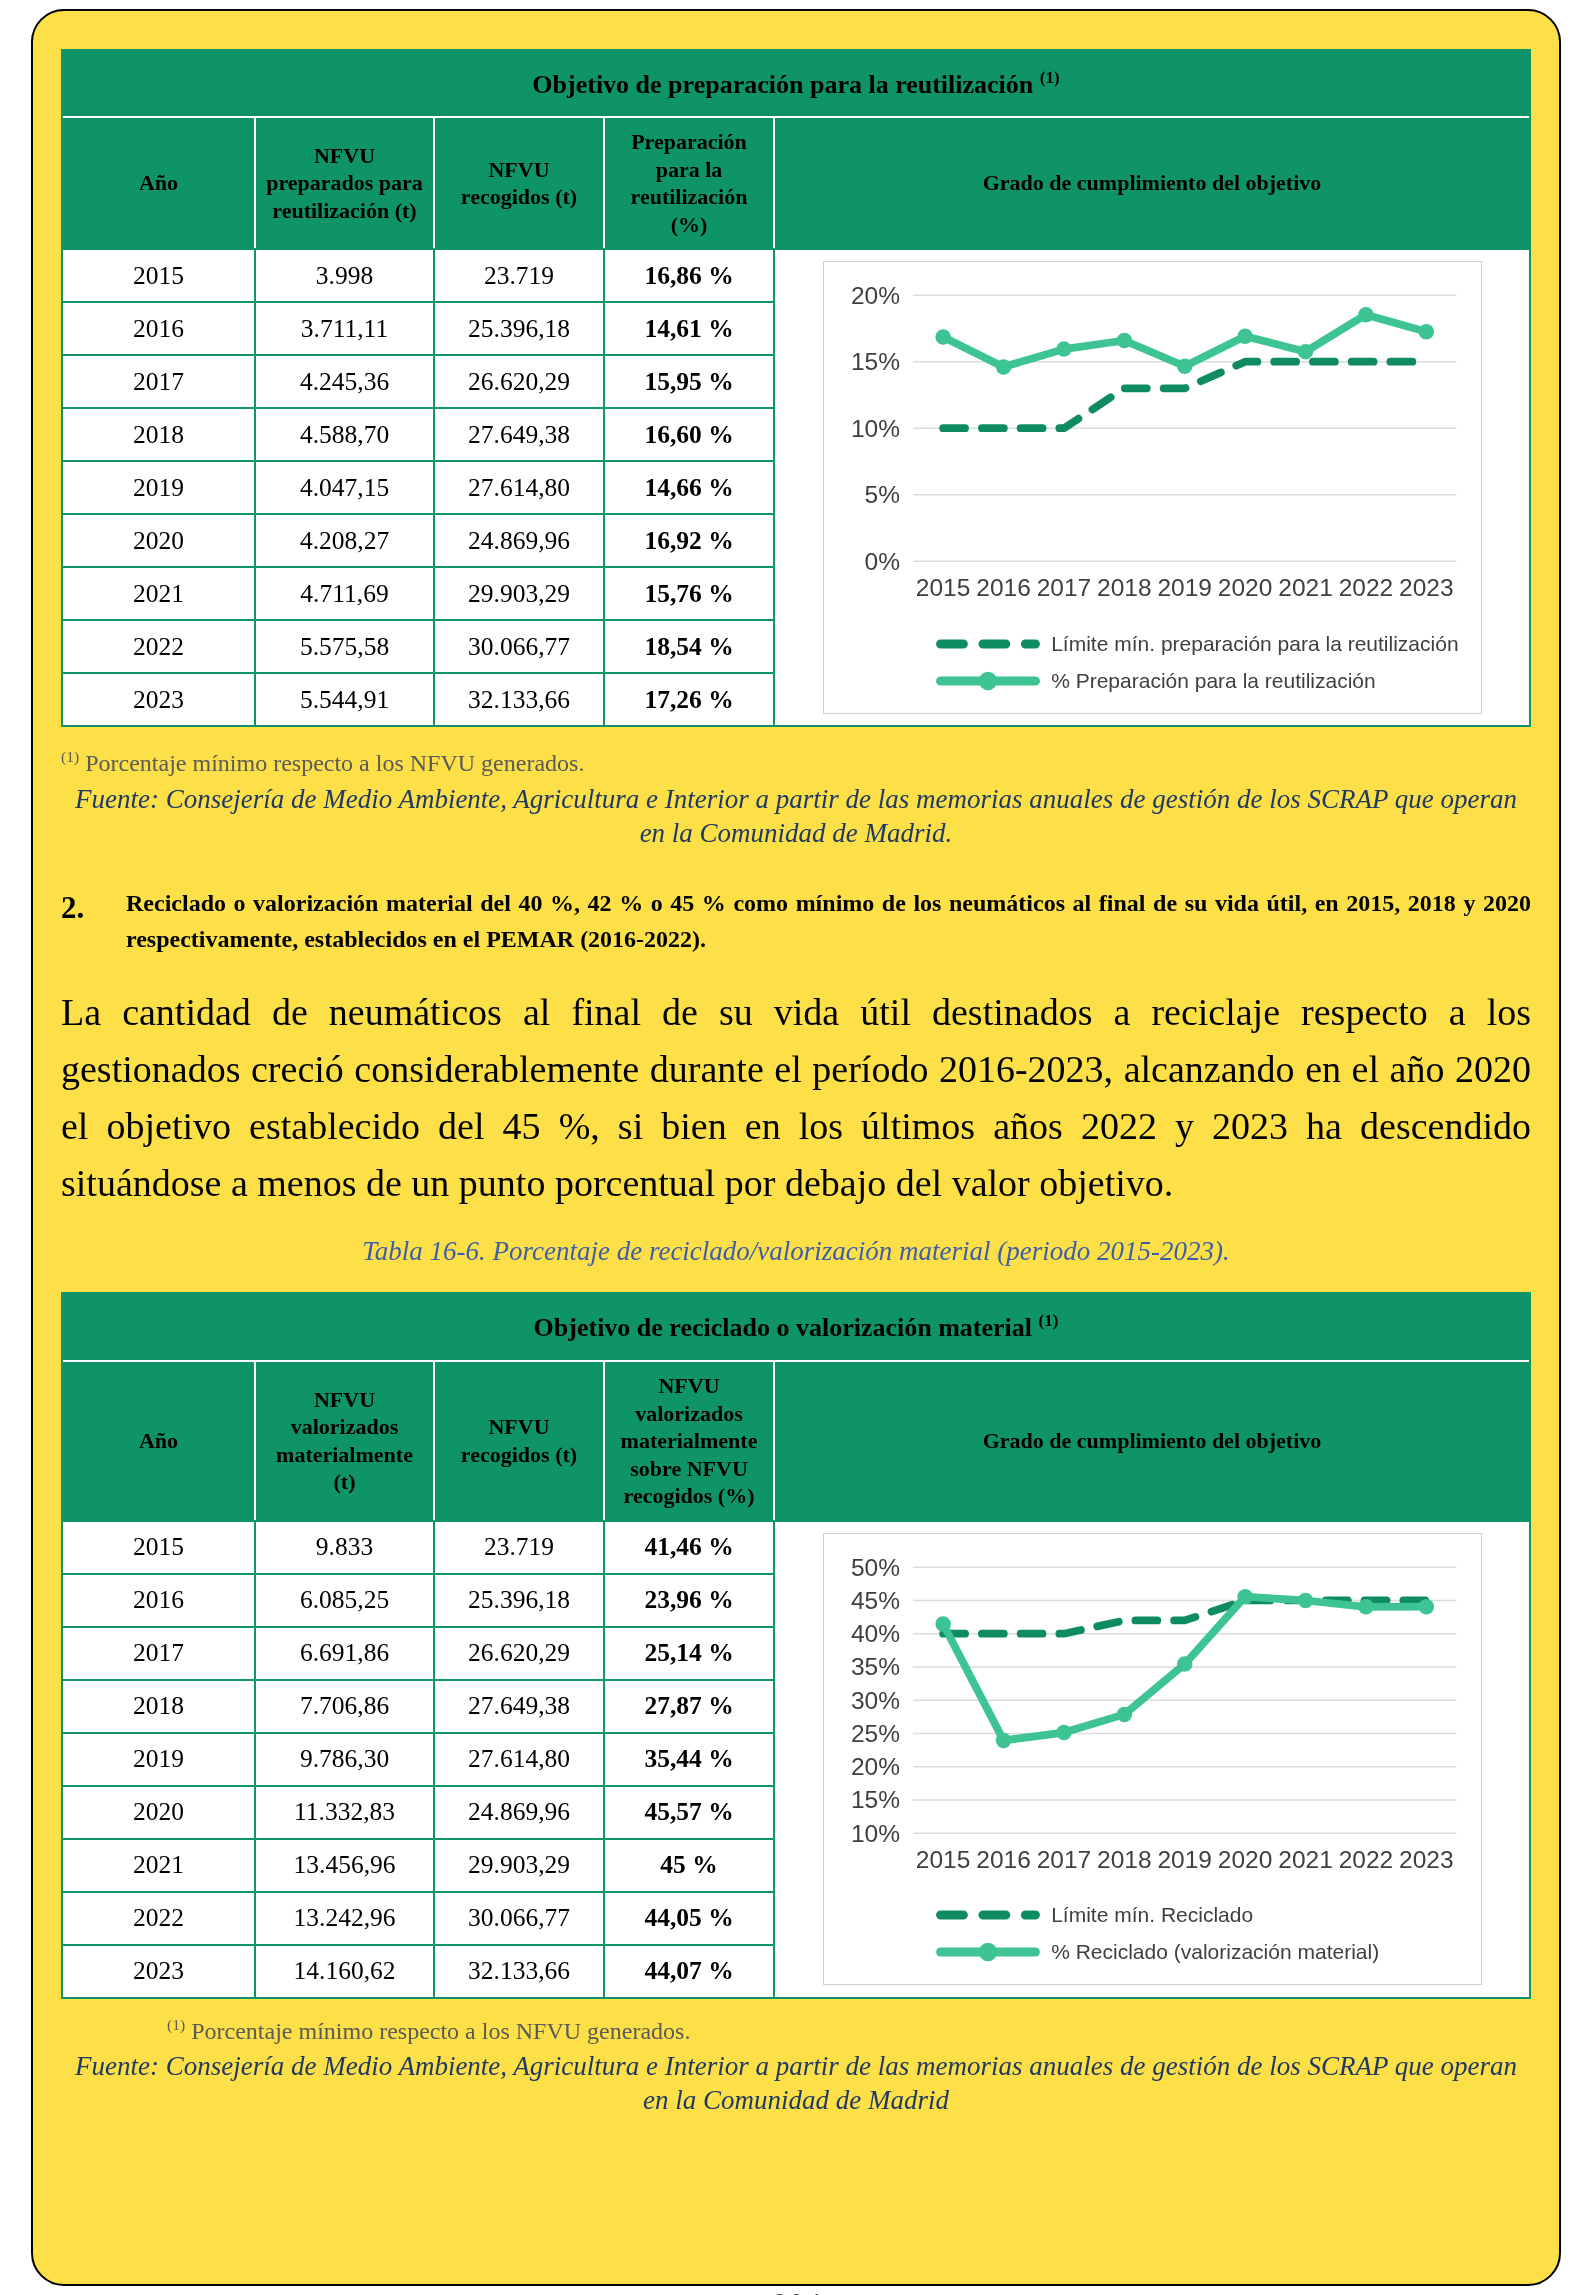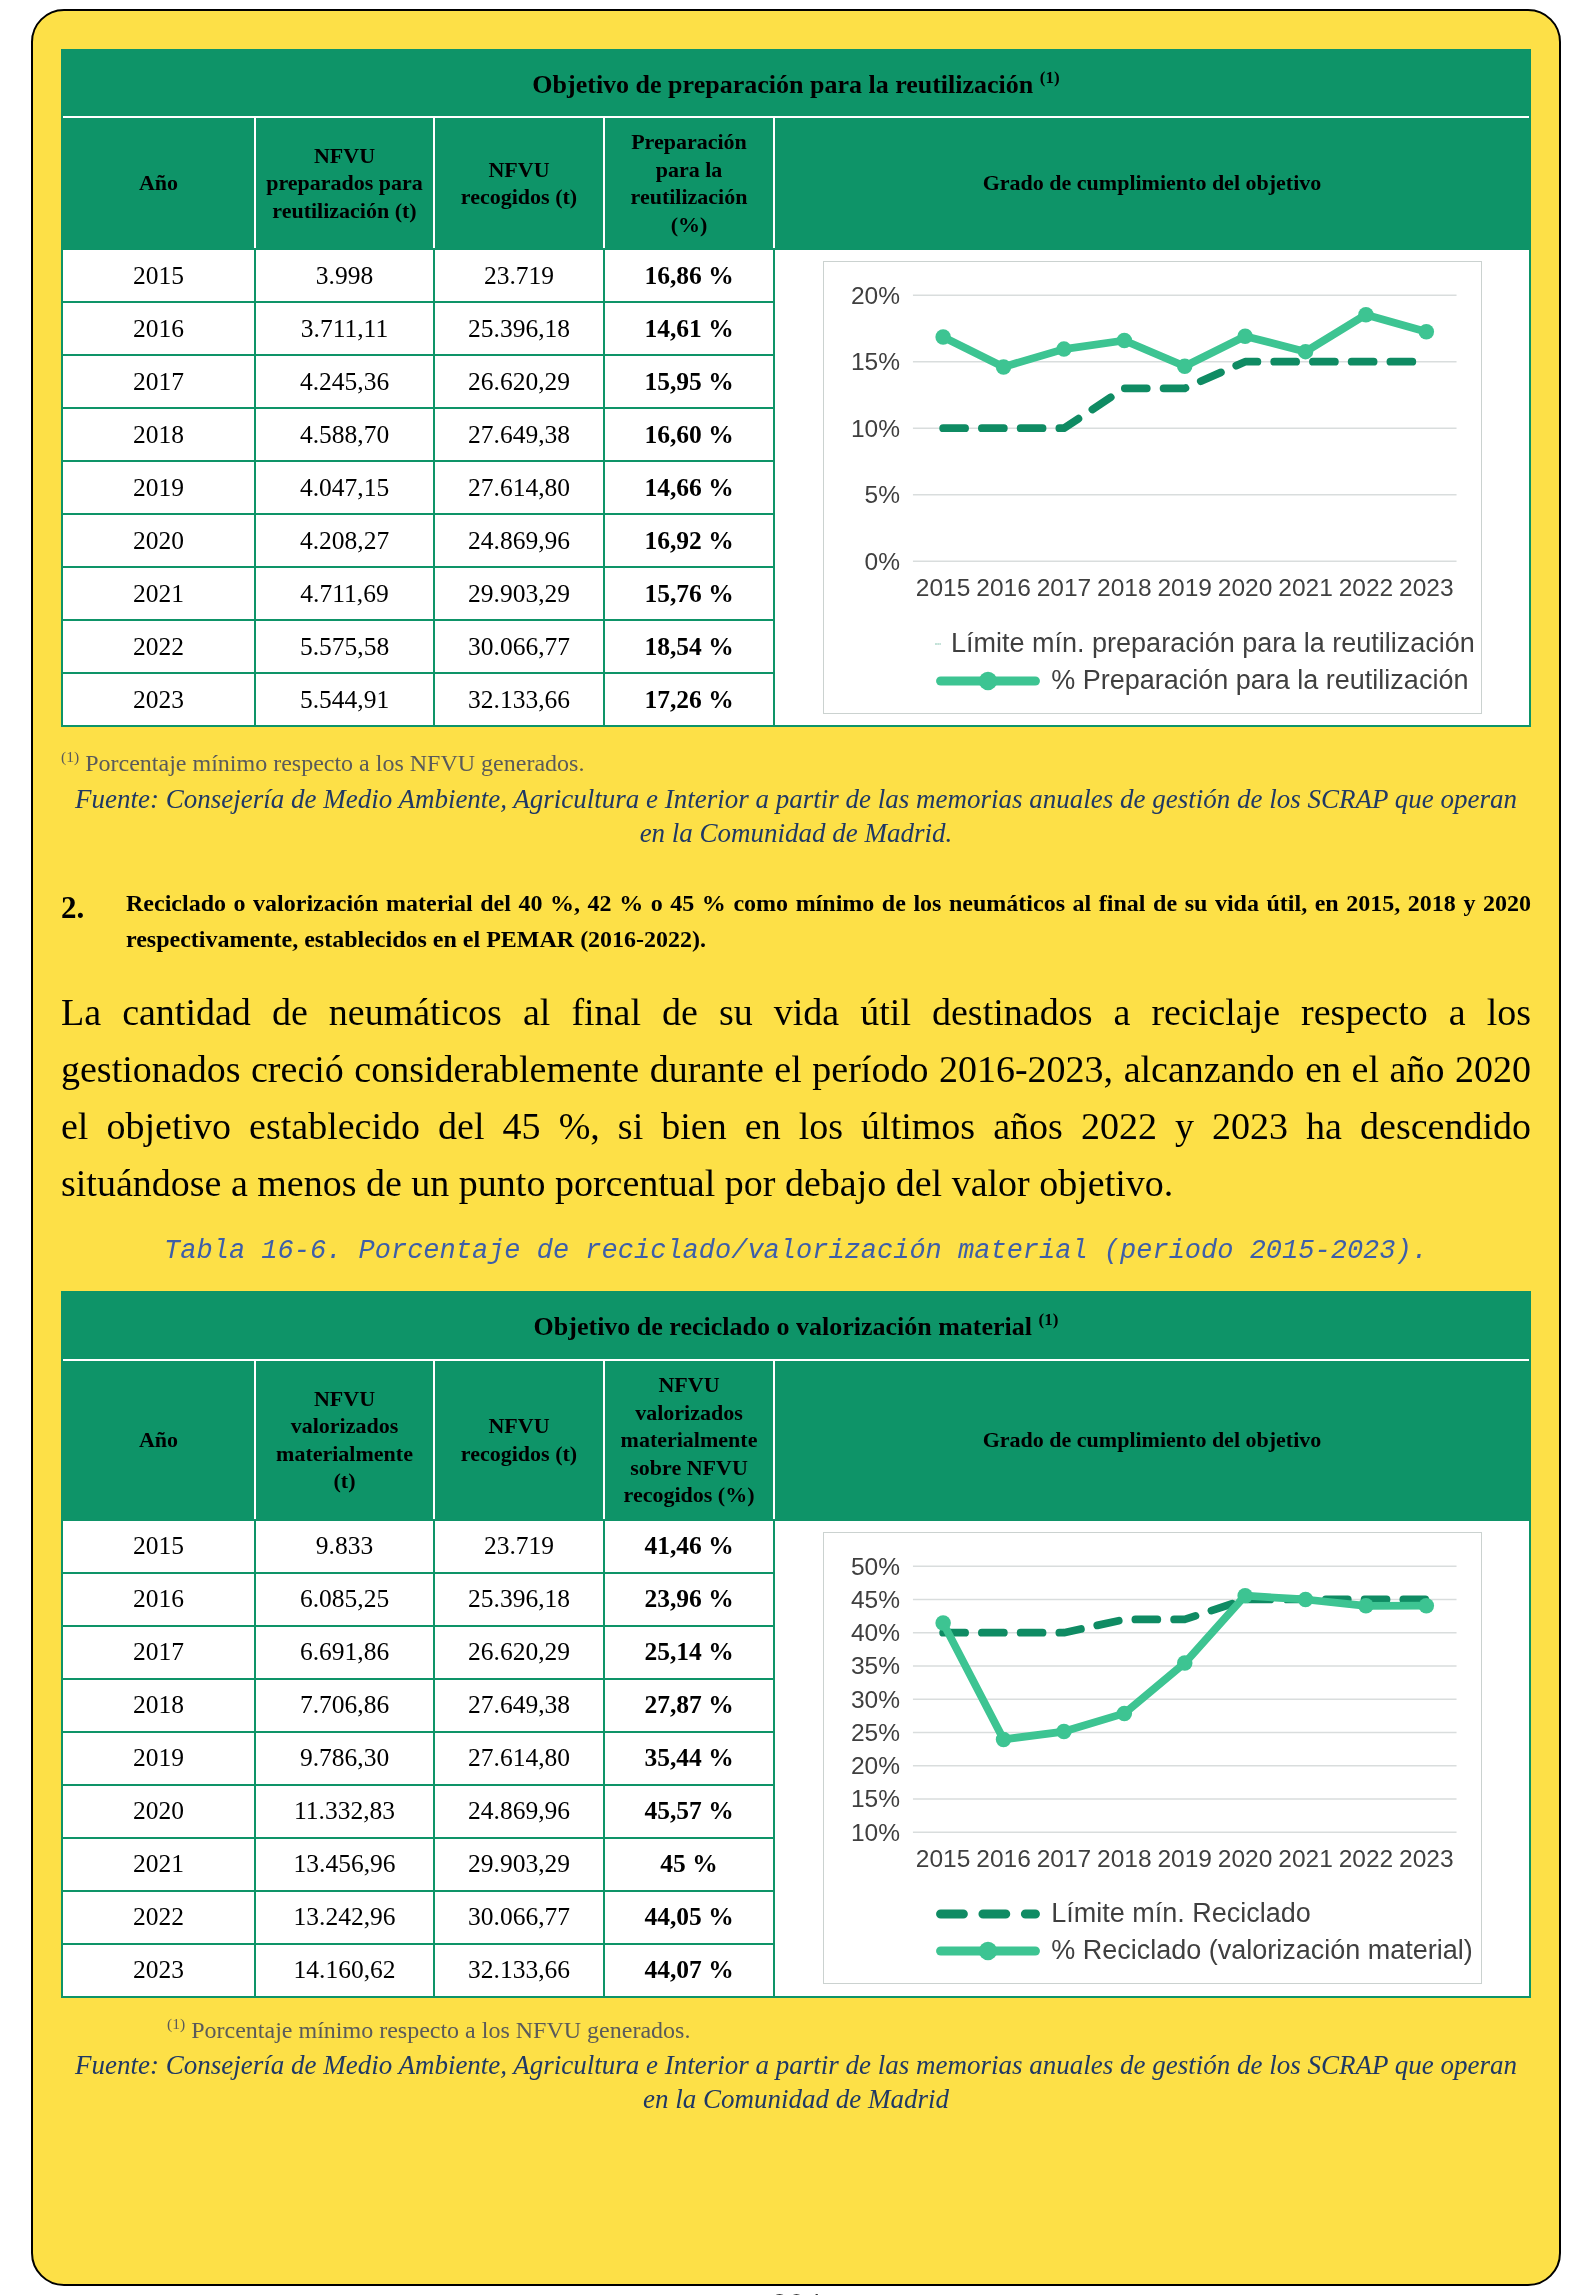--- a/index.html
+++ b/index.html
@@ -48,39 +48,39 @@
     display:flex;align-items:center;justify-content:center;background:#fff;
   }
   .chart-box{
     width:659px;background:#fff;border:1.4px solid #CBD2D0;
     padding:10px 5.7px 14px 5.7px;
   }
   .chart-box svg.plot{display:block;width:100%;}
   .legend{margin:4.3px 0 0 106px;}
   .legend-item{display:flex;align-items:center;height:37px;}
   .legend-item .lbl{
-    font-family:"Liberation Sans", sans-serif;font-size:27px;color:var(--axis);
+    font-family:"Liberation Sans", sans-serif;font-size:21px;color:var(--axis);
     margin-left:10px;white-space:nowrap;
   }
   
   .footnote{
     margin-top:21px;font-size:24px;color:var(--footnote);
   }
   .footnote sup{font-size:15.6px;}
   .footnote.indent{margin-left:106px;margin-top:17px;}
   .fuente{
     margin-top:5.7px;text-align:center;font-style:italic;font-size:27px;
     line-height:1.25;color:var(--fuente);
   }
   .h2{display:flex;margin-top:35px;}
   .h2-num{flex:none;width:65px;font-weight:bold;font-size:31px;line-height:1.5;}
   .h2-text{font-weight:bold;font-size:24px;line-height:1.5;text-align:justify;}
   .para{margin-top:27px;font-size:38px;line-height:1.5;text-align:justify;}
   .caption{
-    margin-top:24px;text-align:center;font-family:Liberation Mono, monospace;
+    margin-top:24px;text-align:center;font-family:Liberation Serif, serif;
     font-style:italic;font-size:27px;color:var(--caption);
   }
   .pagenum{
     position:absolute;left:0;width:100%;top:2287px;text-align:center;
     font-size:33px;color:#333;
   }
 </style>
 </head>
 <body>
 

